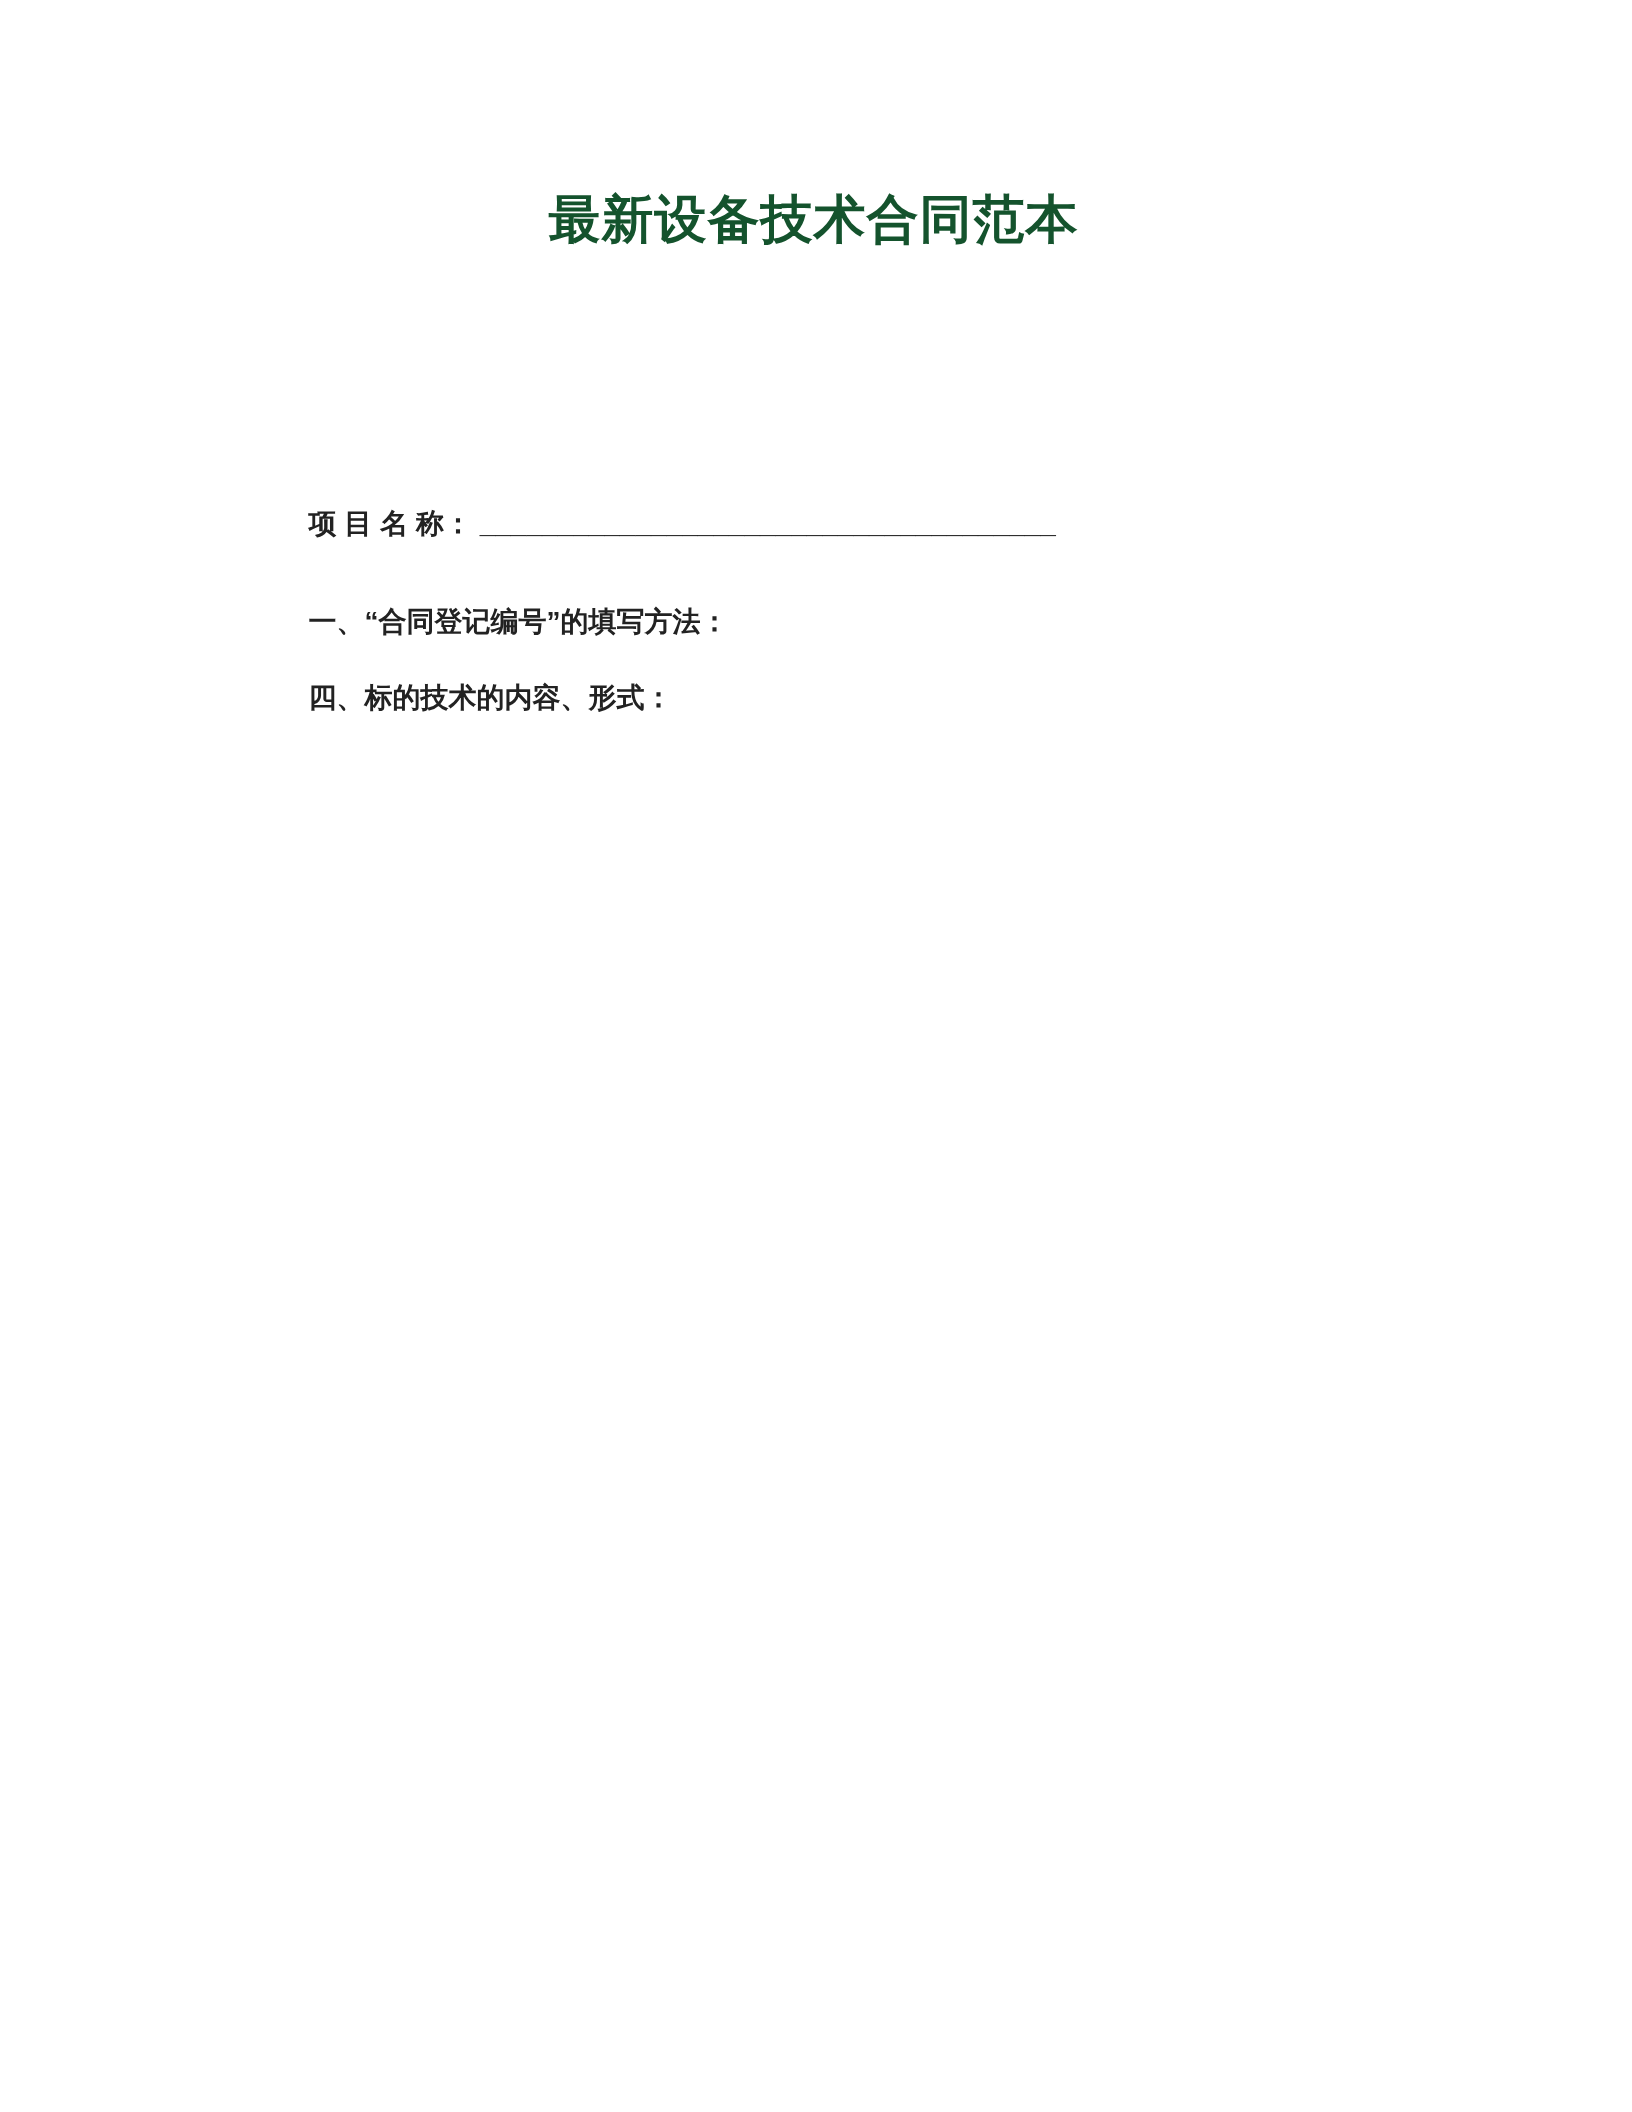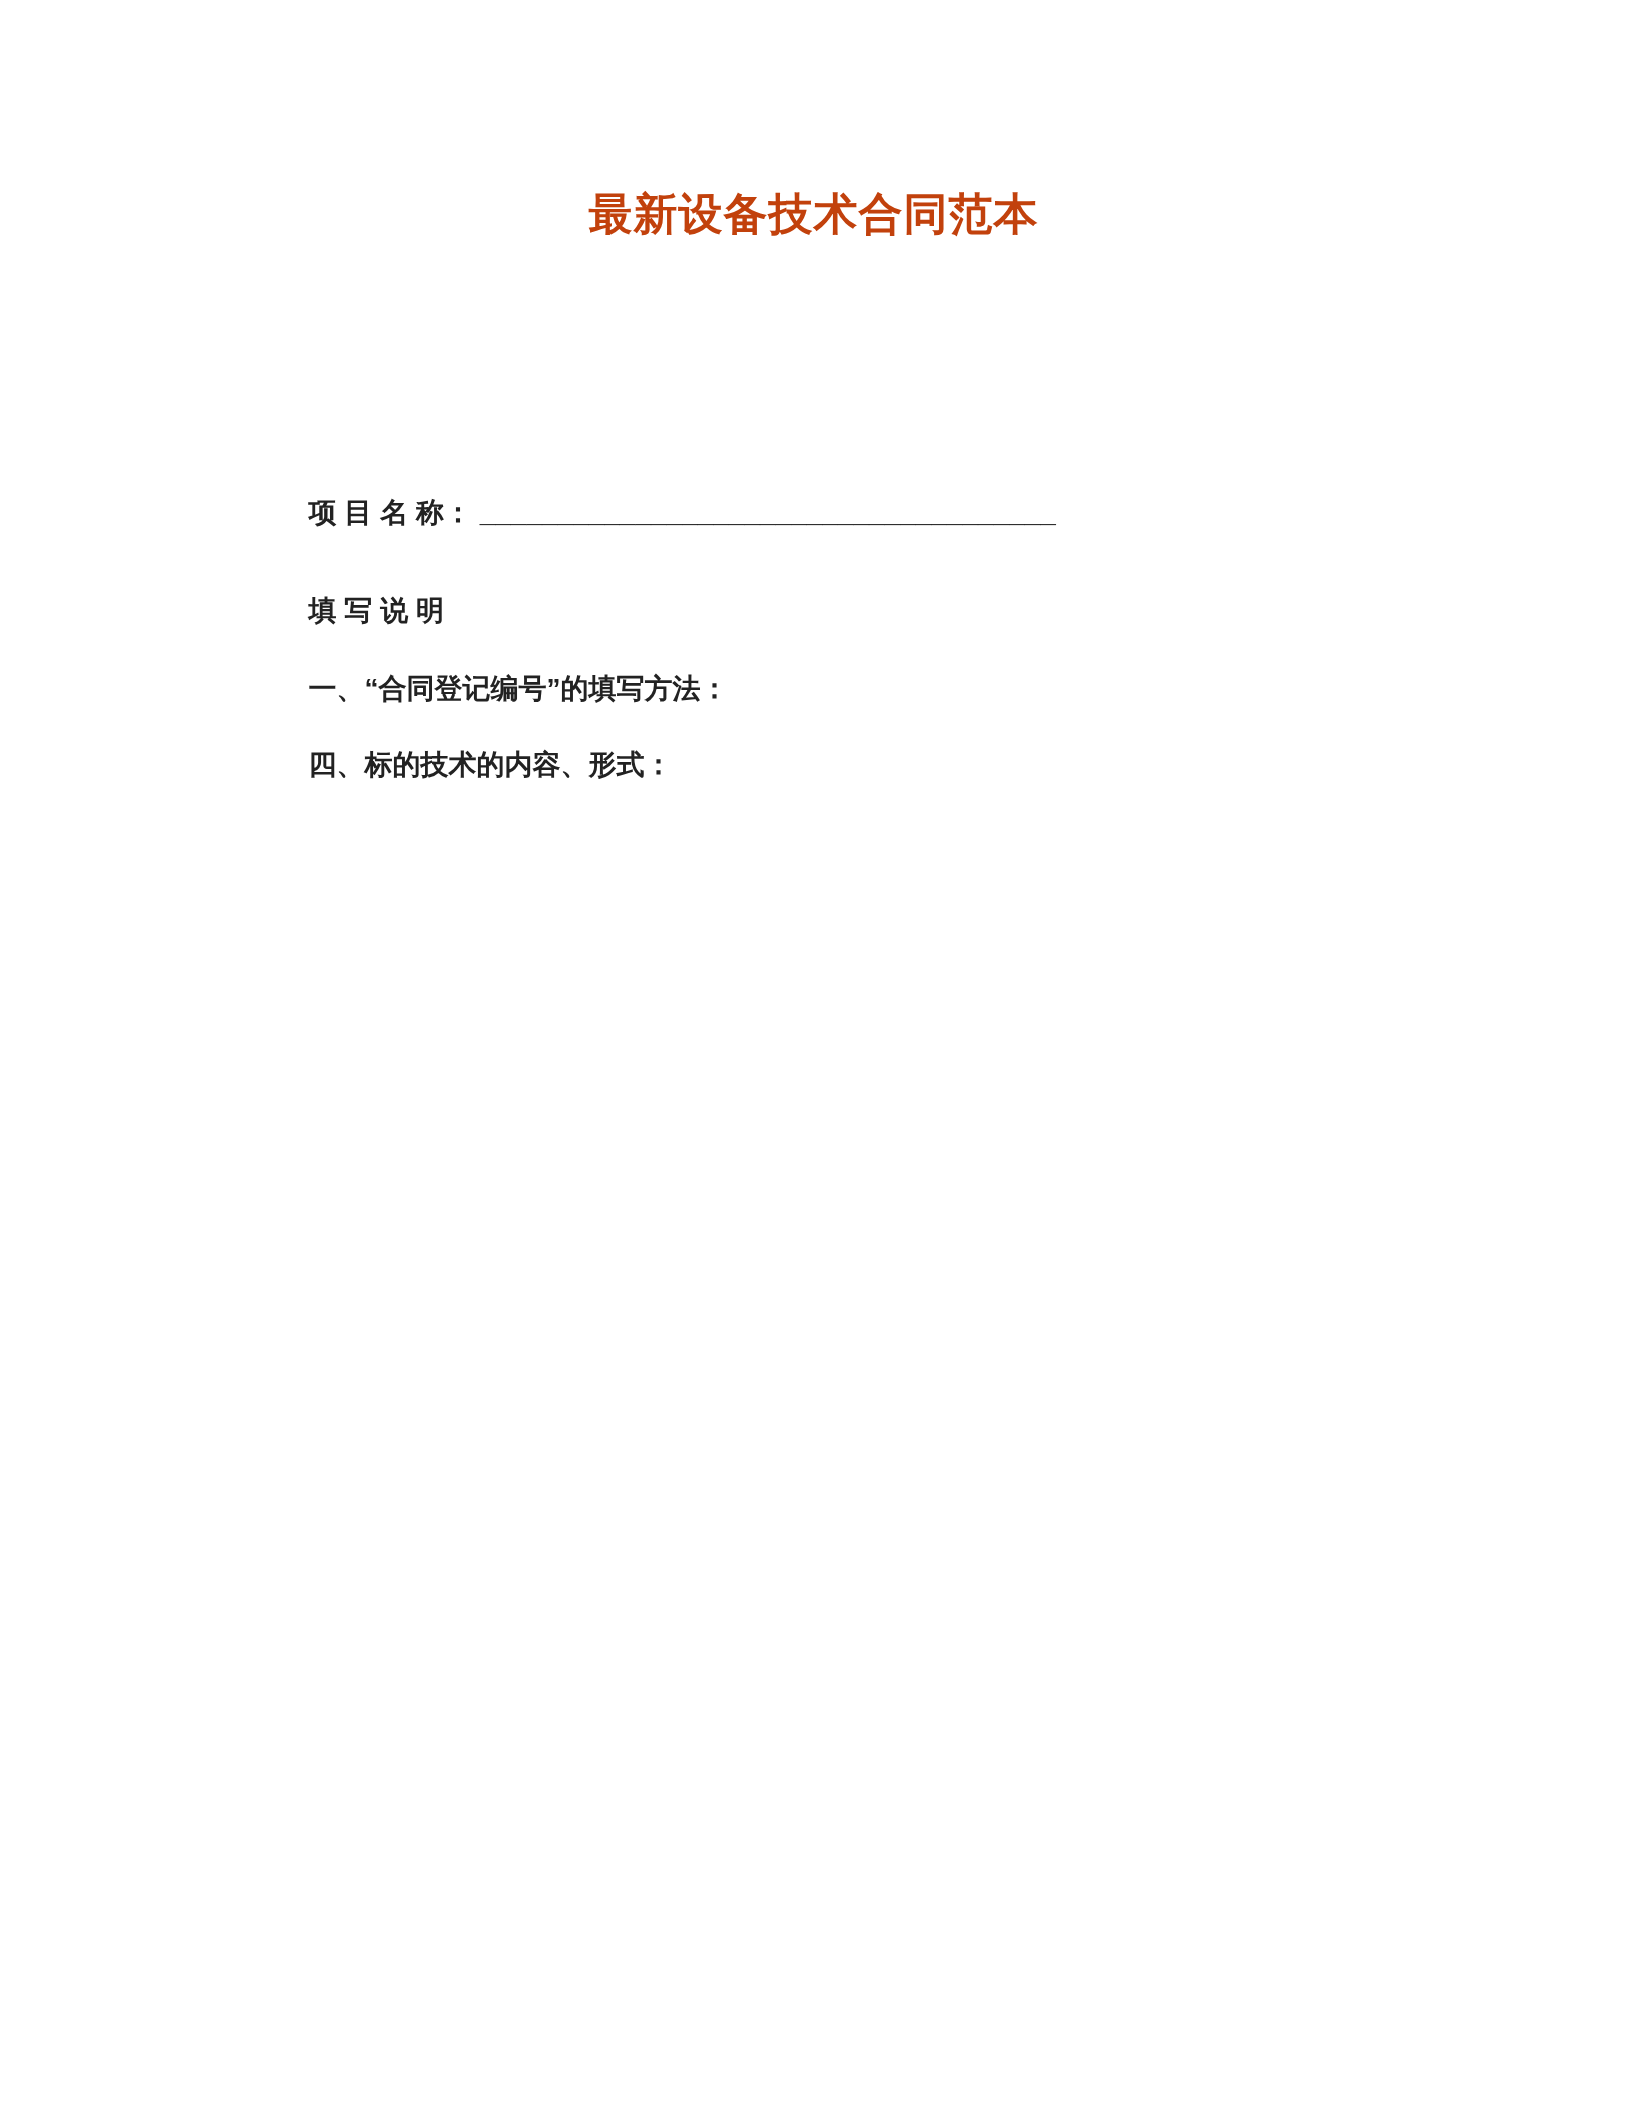--- a/index.html
+++ b/index.html
@@ -14,23 +14,23 @@
     box-sizing: border-box;
     background: #ffffff;
     padding: 185px 245px 0 240px;
     font-family: "Liberation Sans", "DejaVu Sans", sans-serif;
     color: #222222;
     overflow: hidden;
   }
   .doc-title {
     margin: 0 0 245px 0;
     text-align: center;
-    font-size: 44px;
+    font-size: 52px;
     font-weight: 700;
-    color: #c2410c;
+    color: #14532d;
     letter-spacing: 1px;
   }
   .doc-body {
     font-size: 28px;
     font-weight: 700;
   }
   .field {
     margin: 0 0 44px 0;
     line-height: 1.7;
     text-indent: 2.45em;
@@ -67,21 +67,20 @@
 
   <div class="doc-body">
 
     <p class="field">
       <span class="label">项 目 名 称：</span>
       <span class="blank">_____________________________________</span>
     </p>
 
 
 
-    <p class="section-heading">填 写 说 明</p>
 
     <p class="para">一、“合同登记编号”的填写方法：</p>
 
 
 
 
     <p class="para last">四、标的技术的内容、形式：</p>
 
   </div>
 

